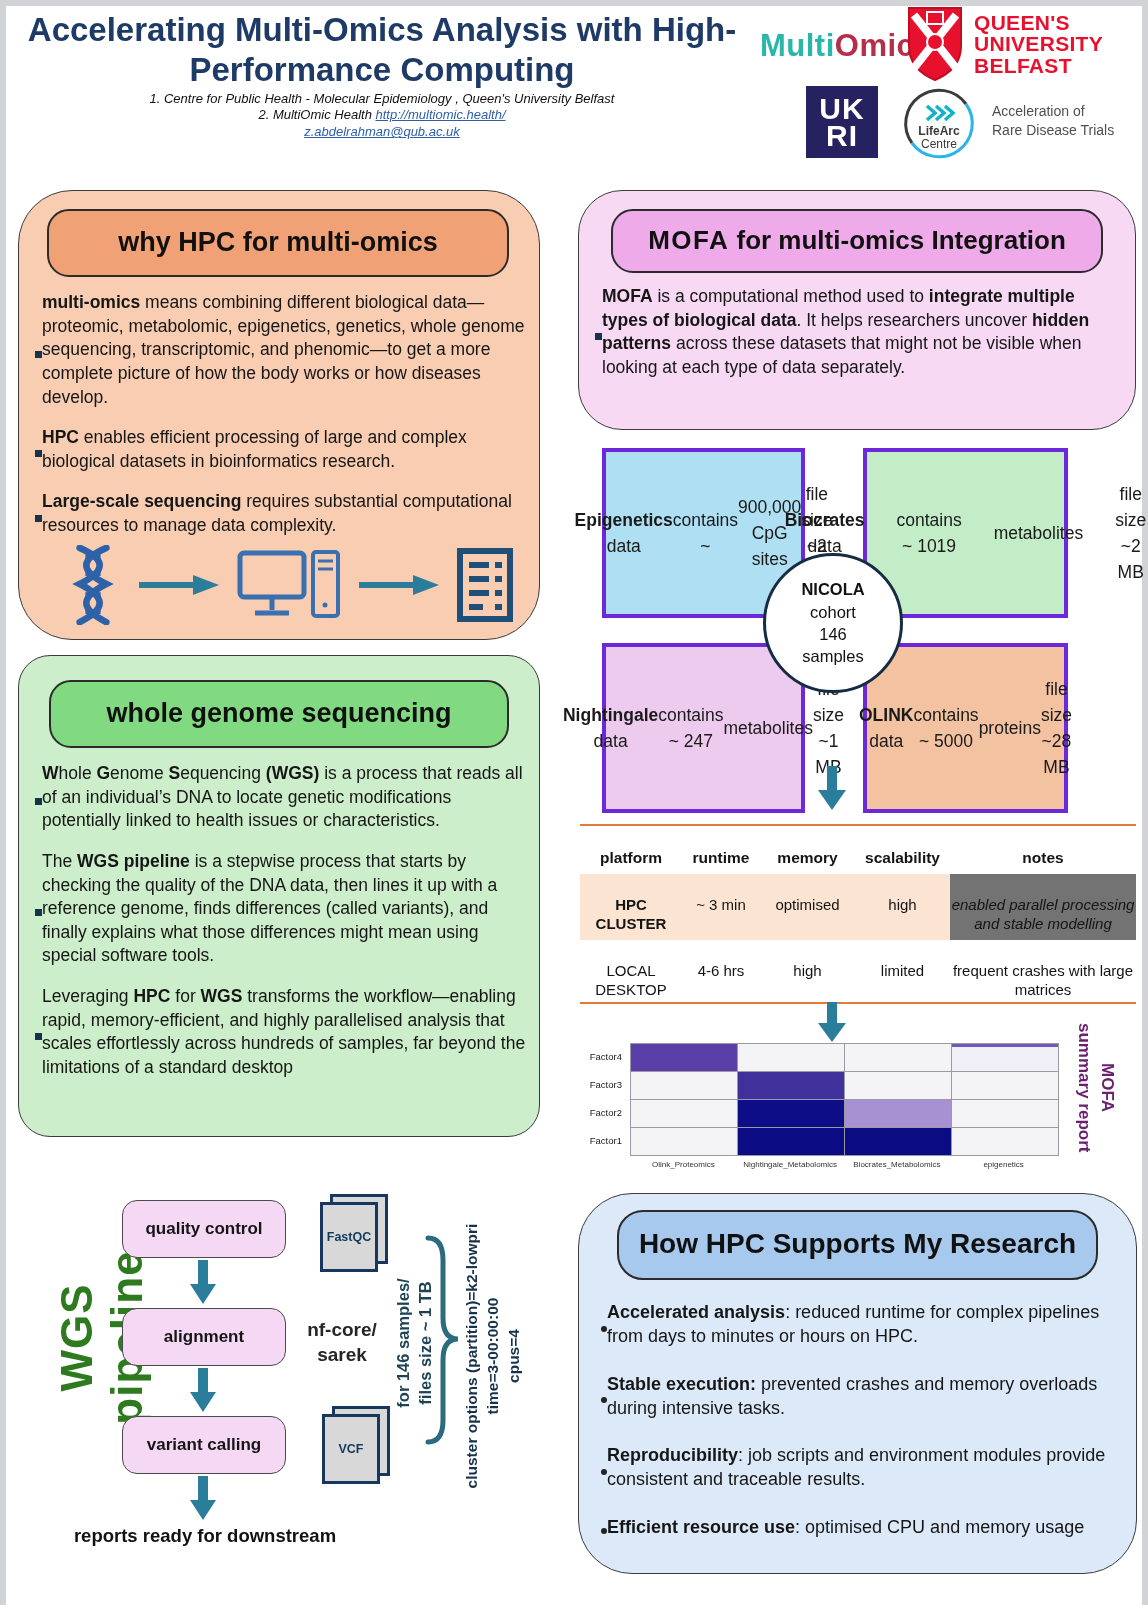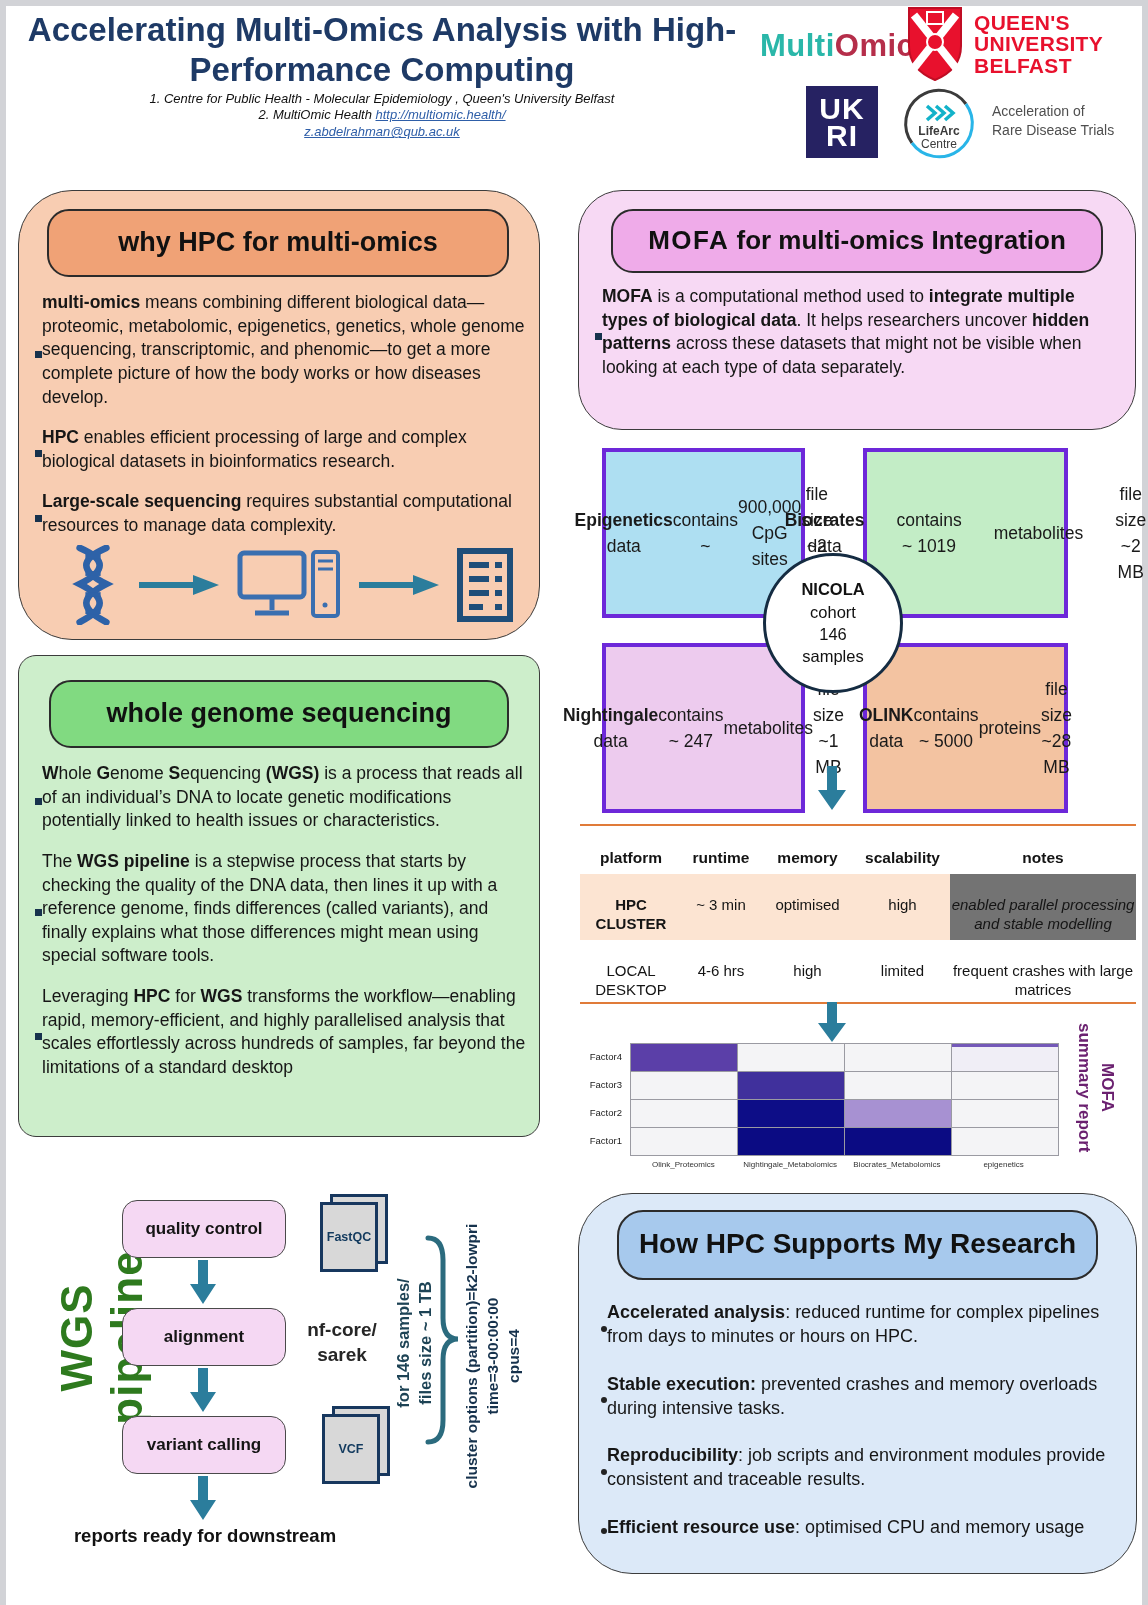--- a/index.html
+++ b/index.html
@@ -22,21 +22,21 @@
   .qub-text{position:absolute;left:974px;top:12px;font-weight:bold;font-size:21px;line-height:1.02;color:#e8112d;letter-spacing:.3px;}
   .ukri{position:absolute;left:806px;top:86px;width:72px;height:72px;background:#262262;color:#fff;
     display:flex;flex-direction:column;align-items:center;justify-content:center;font-weight:bold;font-size:30px;line-height:.9;letter-spacing:1px;}
   .lifearc{position:absolute;left:900px;top:84px;}
   .accel{position:absolute;left:992px;top:102px;font-size:14px;color:#4f4f4f;line-height:1.35;}
 
   
   .bigbox{position:absolute;border:1.6px solid #3c3c3c;}
   .pill{position:absolute;border:2px solid #2b2b2b;border-radius:22px;text-align:center;font-weight:bold;color:#111;}
   .box-why{left:18px;top:190px;width:520px;height:448px;border-radius:54px;}
-  .box-wgs{left:18px;top:655px;width:520px;height:480px;border-radius:18px;}
+  .box-wgs{left:18px;top:655px;width:520px;height:480px;border-radius:32px;}
   .box-mofa{left:578px;top:190px;width:556px;height:238px;border-radius:44px;}
   .box-how{left:578px;top:1193px;width:557px;height:379px;border-radius:54px;}
   .box-why .pill{left:28px;right:30px;top:18px;height:64px;line-height:62px;font-size:27px;text-align:center;}
   .box-wgs .pill{left:30px;right:30px;top:24px;height:64px;line-height:62px;font-size:27px;}
   .box-mofa .pill{left:32px;right:32px;top:18px;height:60px;line-height:58px;font-size:26px;}
   .box-how .pill{left:38px;right:38px;top:16px;height:66px;line-height:64px;font-size:28px;border-radius:26px;}
   .box-mofa .pill .bseg{font-weight:800;letter-spacing:1.5px;}
 
   .bullets{position:absolute;left:16px;right:12px;}
   .box-why .bullets{top:100px;}

